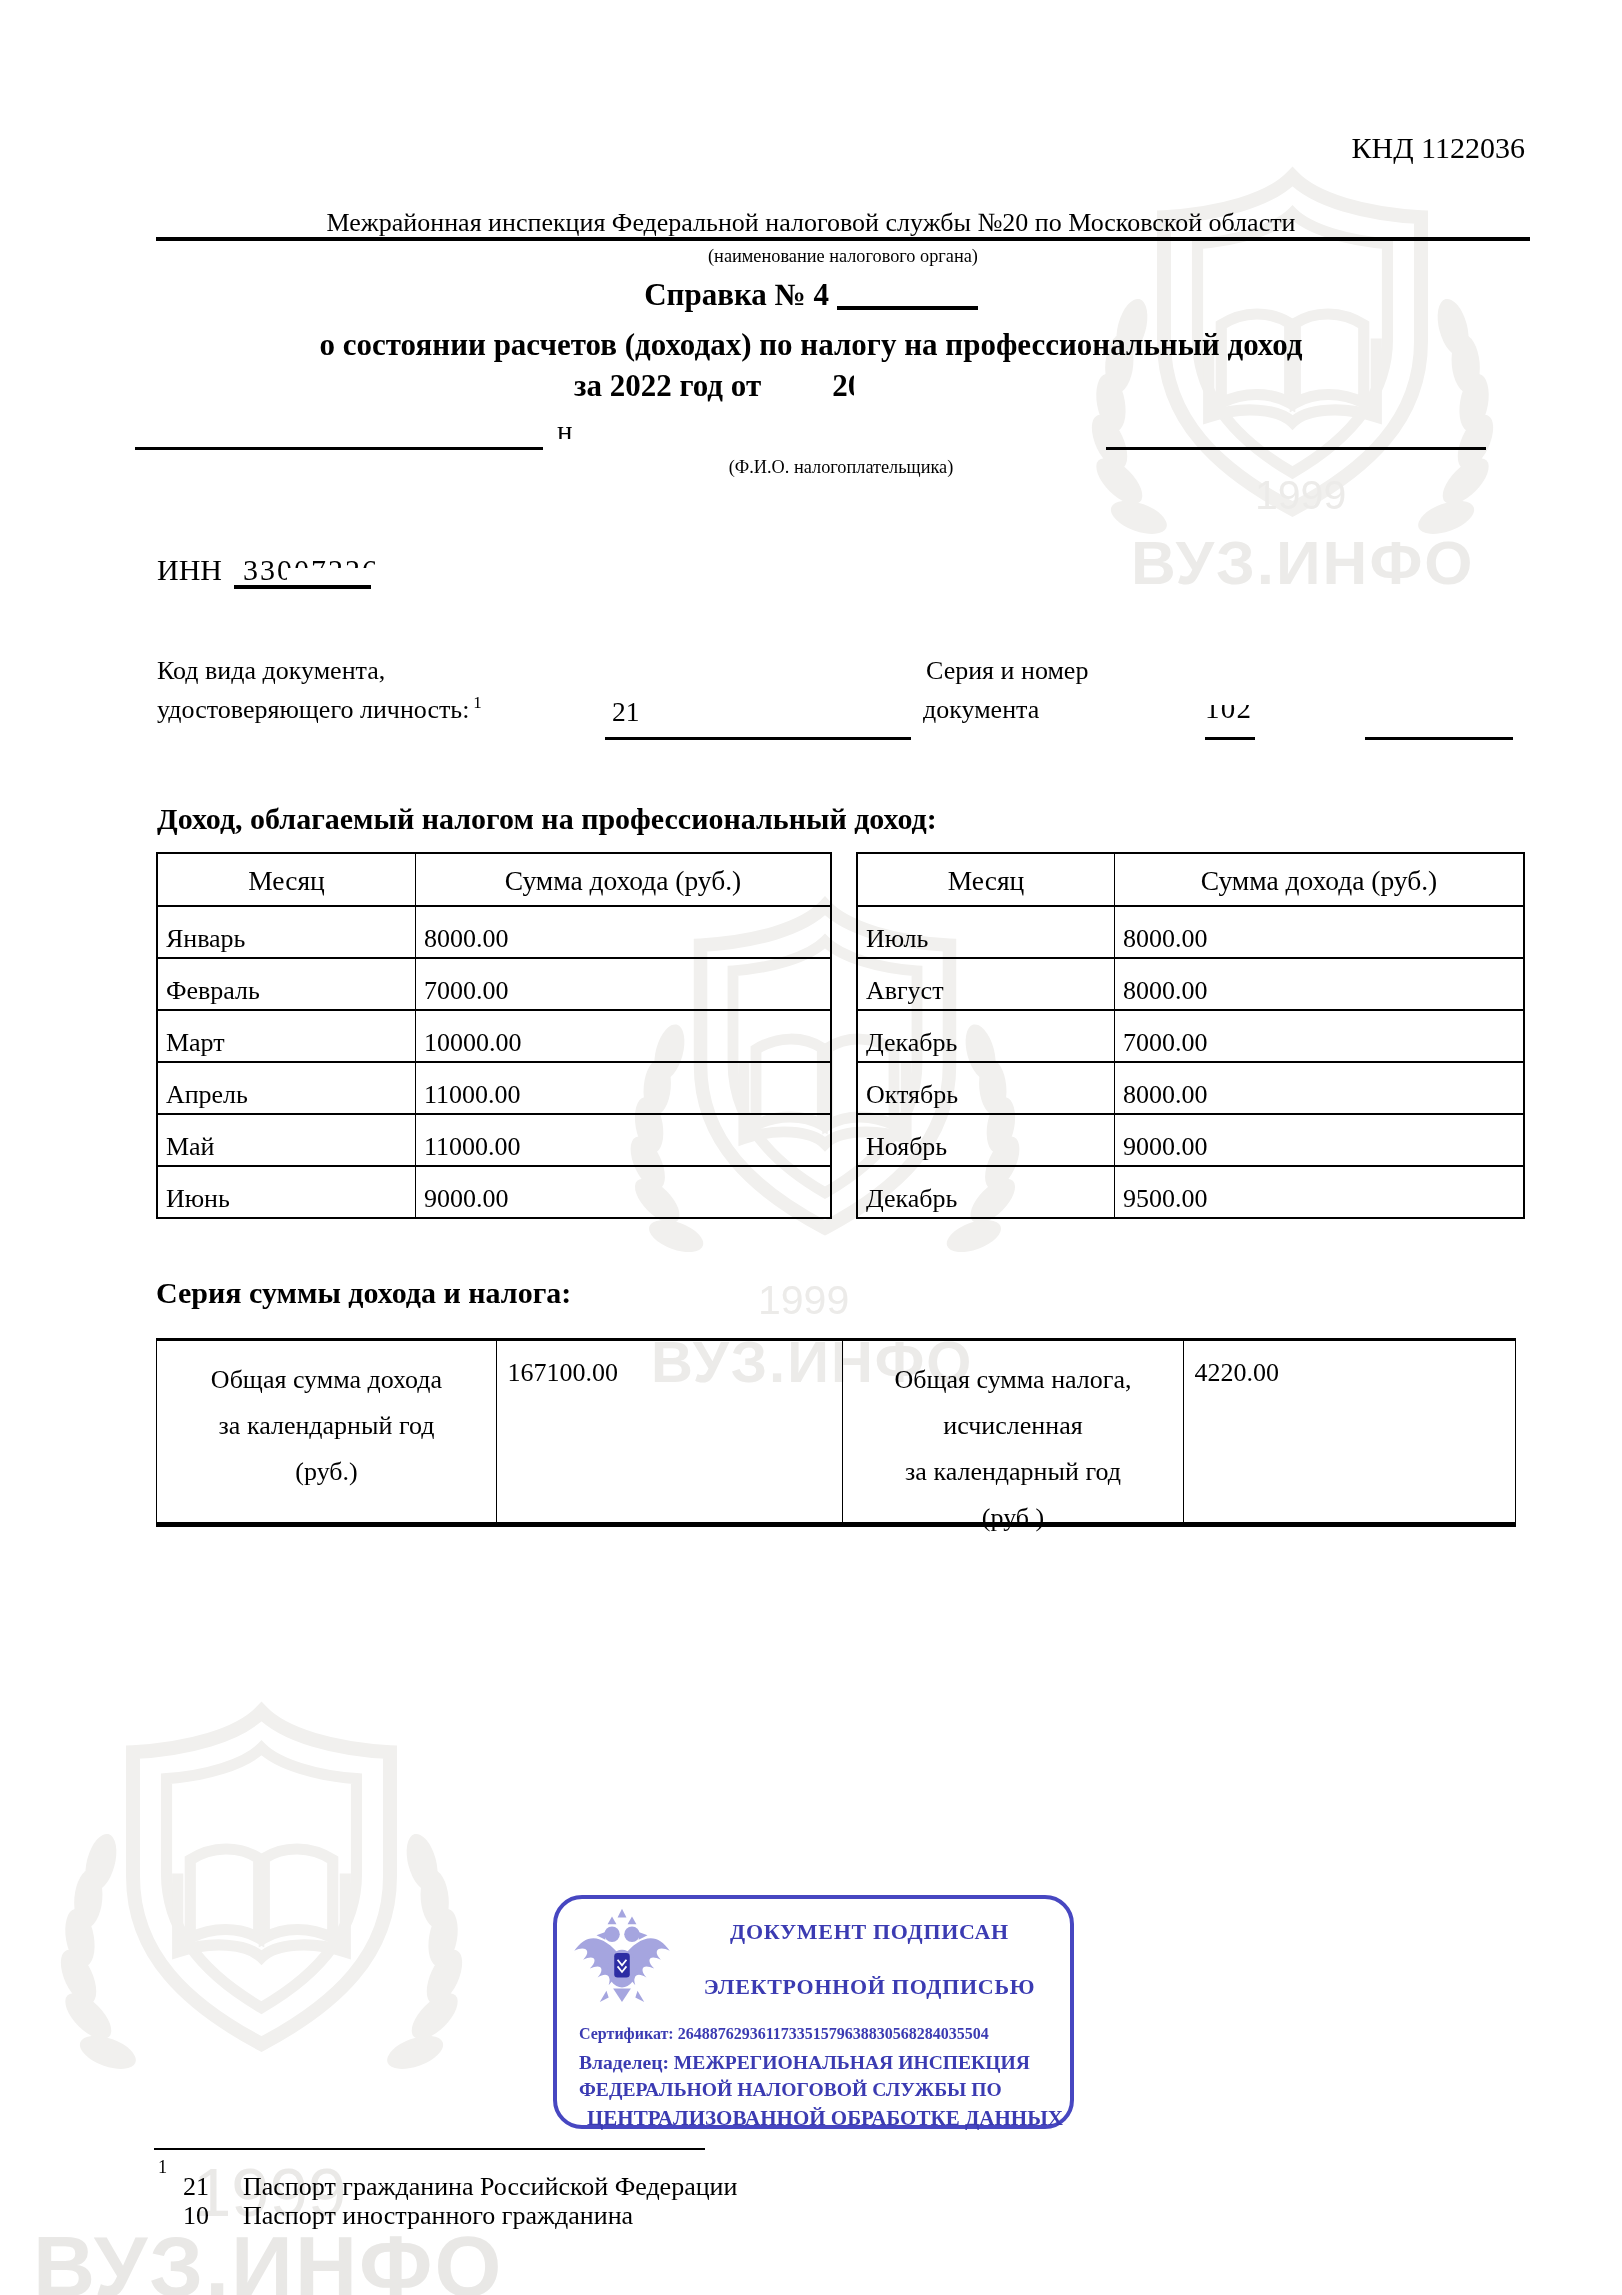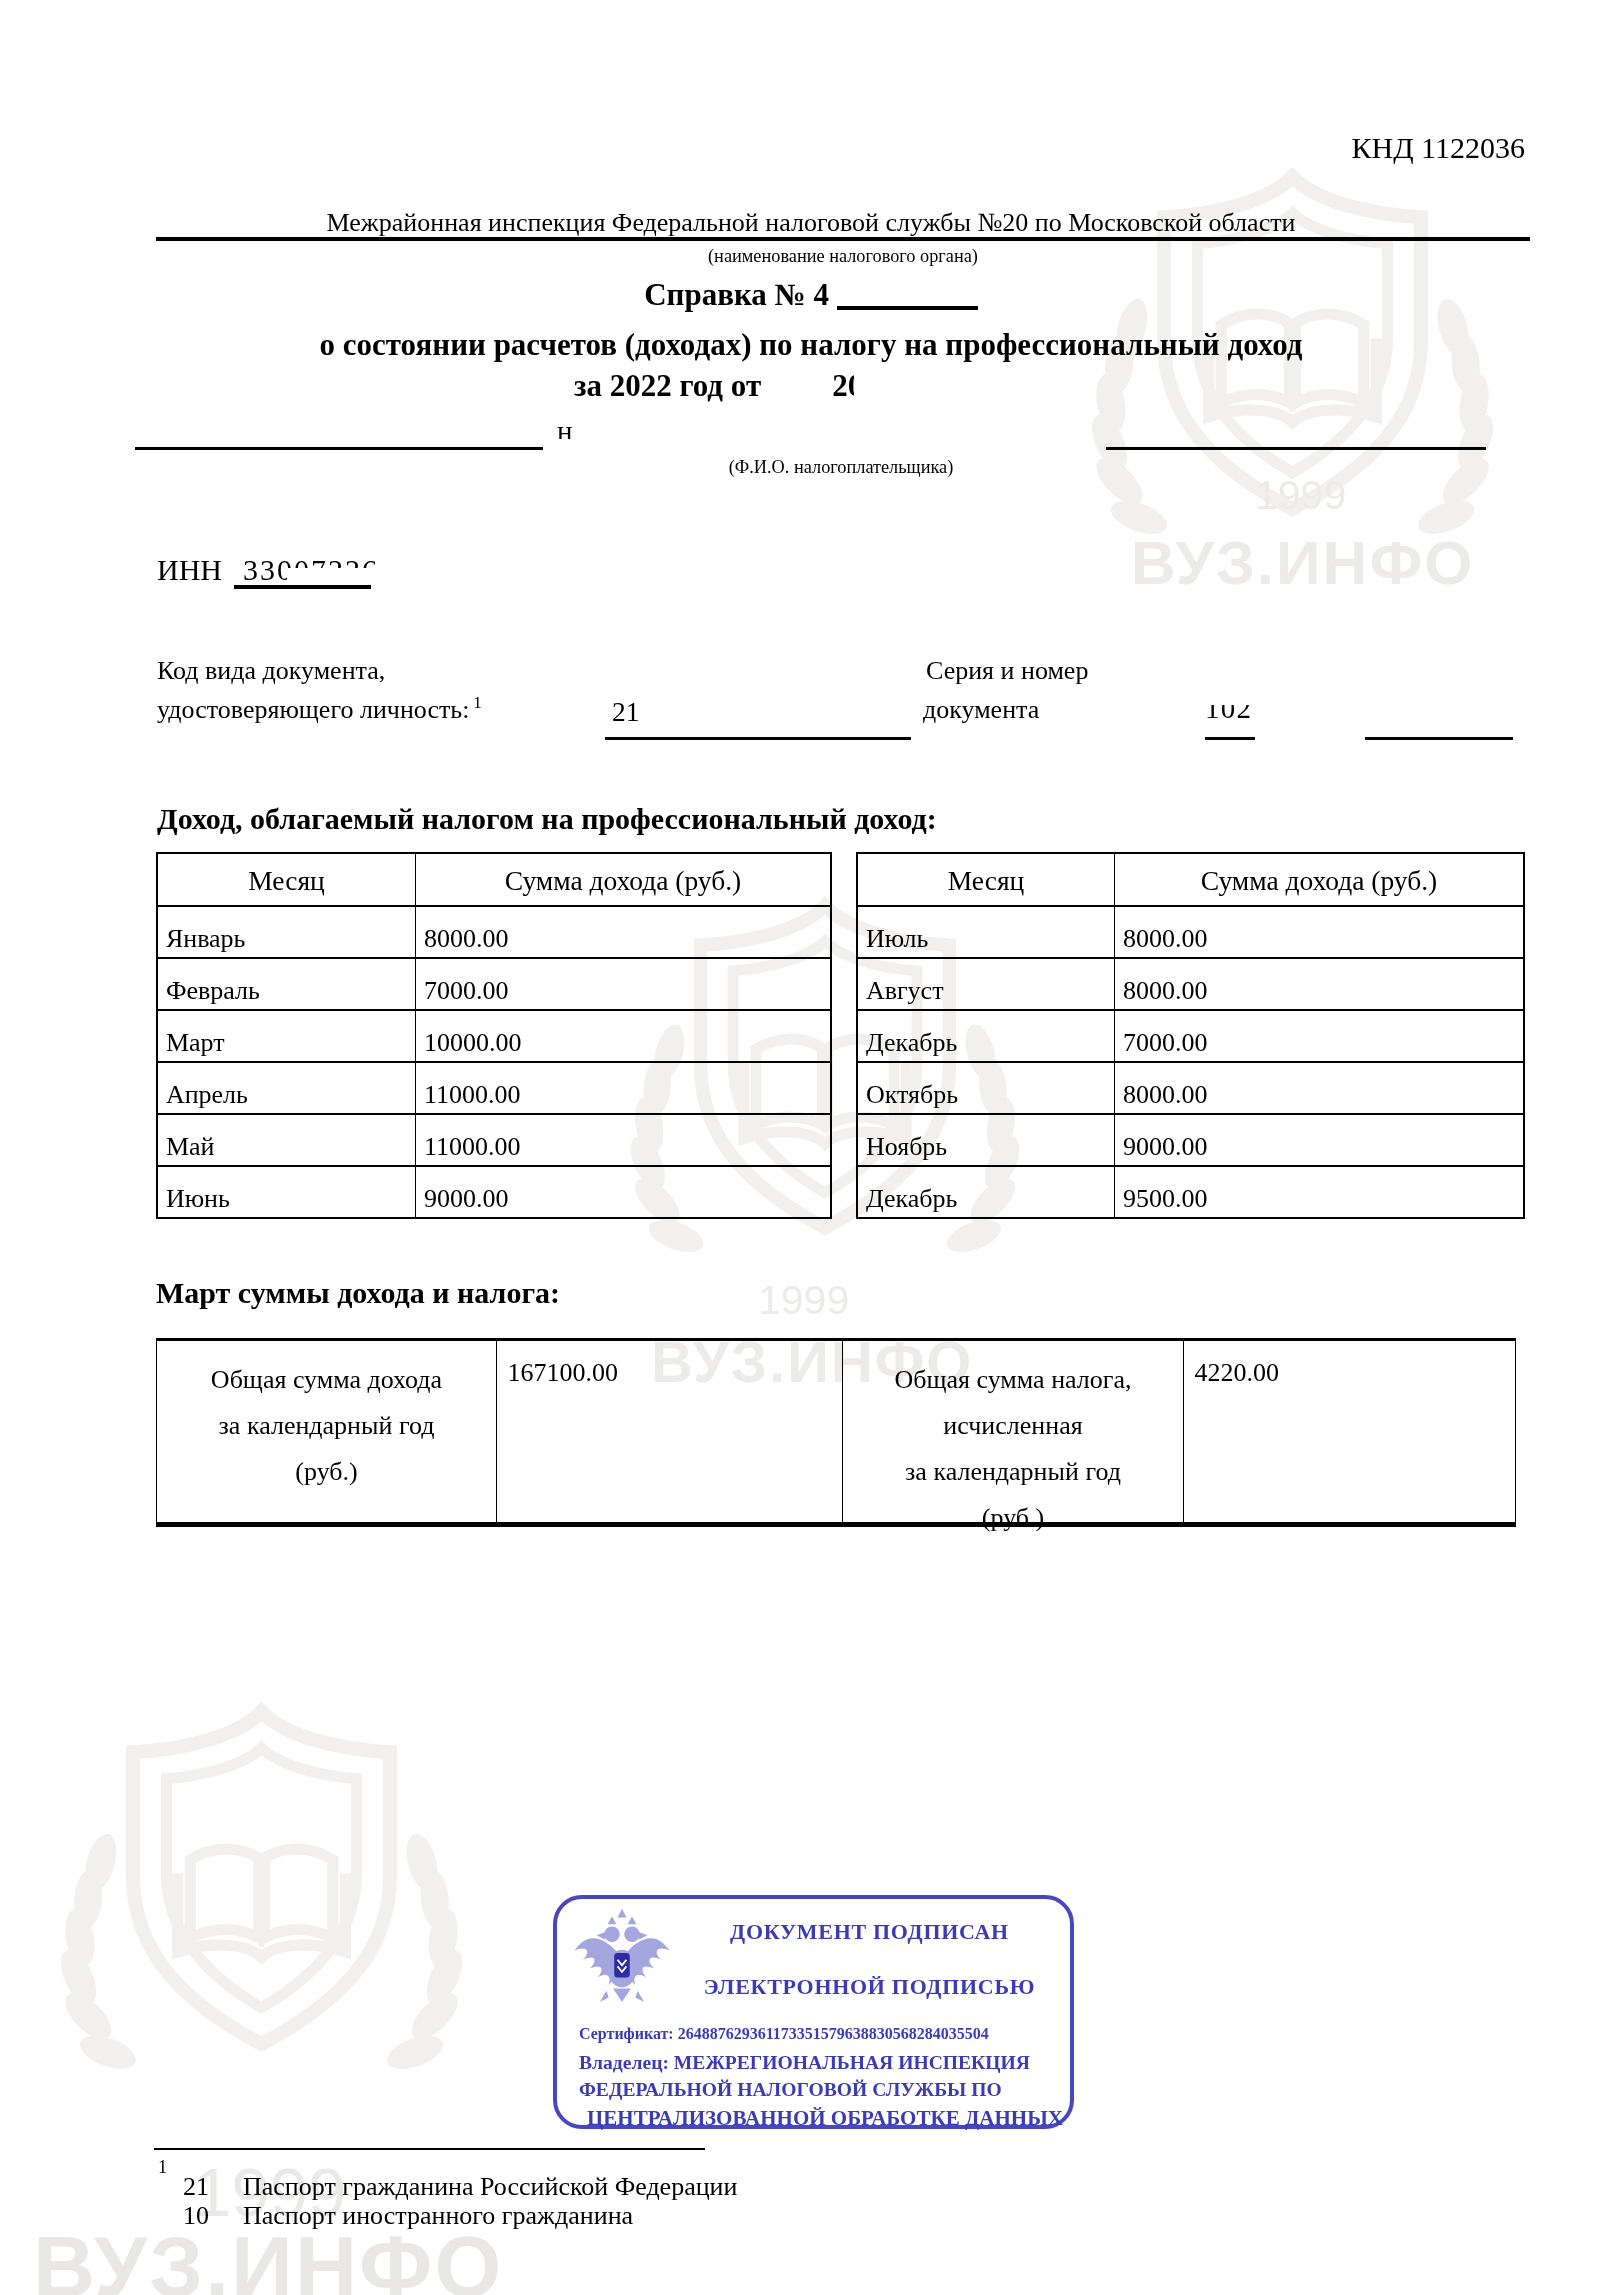--- a/index.html
+++ b/index.html
@@ -242,21 +242,21 @@
     <div class="trow">
         <div class="c1">Ноябрь</div>
         <div class="c2">9000.00</div>
       </div>
     <div class="trow">
         <div class="c1">Декабрь</div>
         <div class="c2">9500.00</div>
       </div>
   </div>
 
-  <div class="abs z1 tot-head">Март суммы дохода и налога:</div>
+  <div class="abs z1 tot-head">Серия суммы дохода и налога:</div>
 
   <div class="ttable">
     <div class="tt-row1">
       <div class="tt-c1">
         <div>Общая сумма дохода</div>
         <div>за календарный год</div>
         <div>(руб.)</div>
       </div>
       <div class="tt-c2">167100.00</div>
       <div class="tt-c3">

